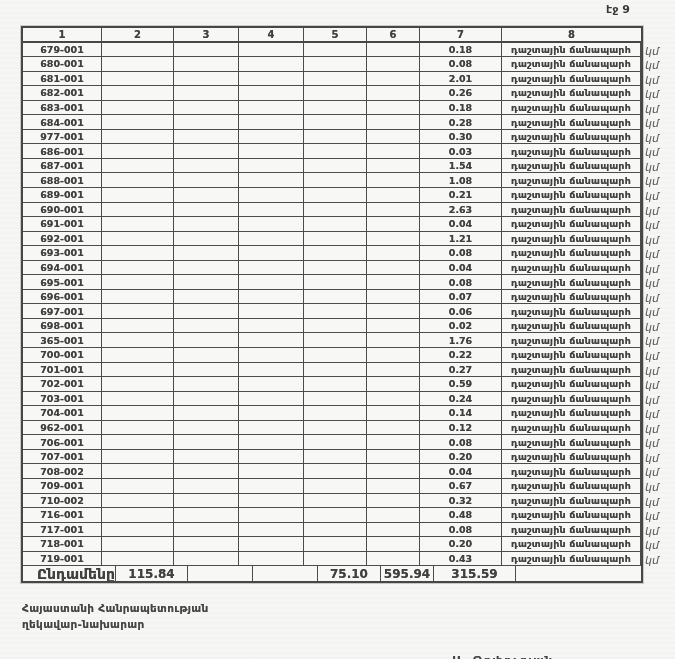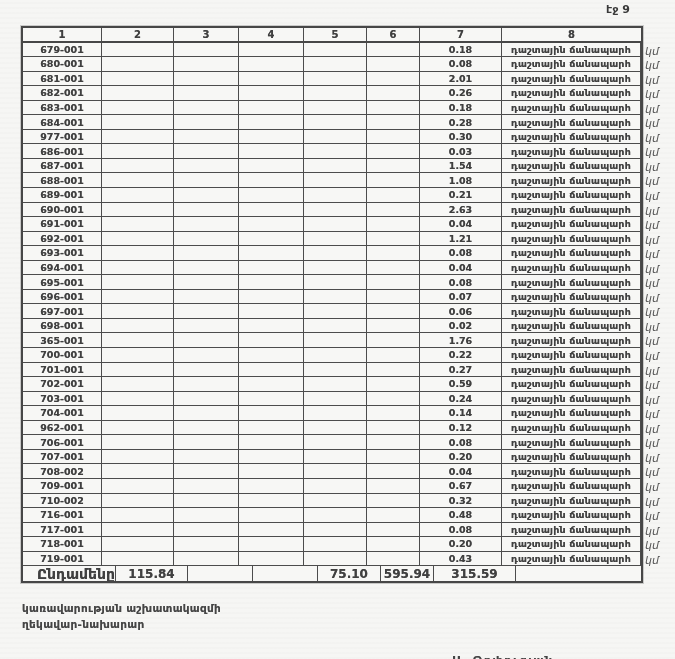--- a/index.html
+++ b/index.html
@@ -530,18 +530,18 @@
         <div class="c c4"></div>
         <div class="c c5">75.10</div>
         <div class="c c6">595.94</div>
         <div class="c c7">315.59</div>
         <div class="c c8"></div>
       </div>
     </div>
   </div>
 
   <div class="footer-left">
-    <div>կառավարության աշխատակազմի</div>
+    <div>Հայաստանի Հանրապետության</div>
     <div>ղեկավար-նախարար</div>
   </div>
 
   <div class="signature">Ս. Թոփուզյան</div>
 </div>
 
 </body></html>

